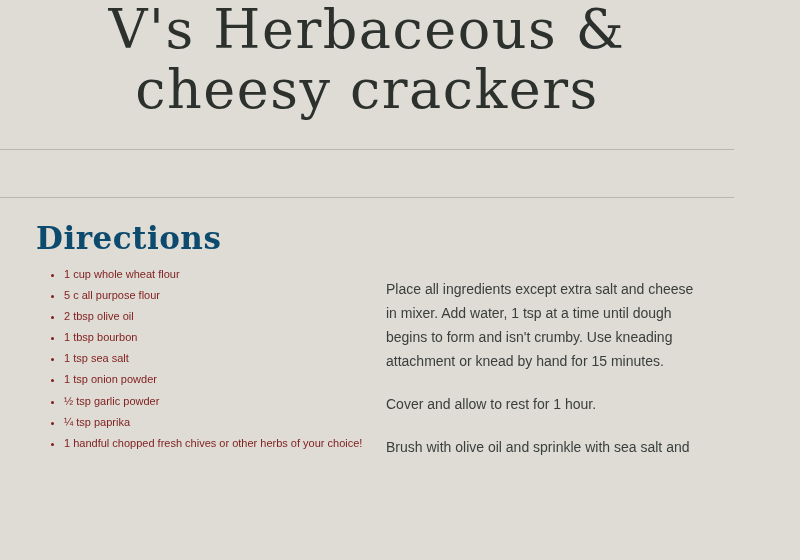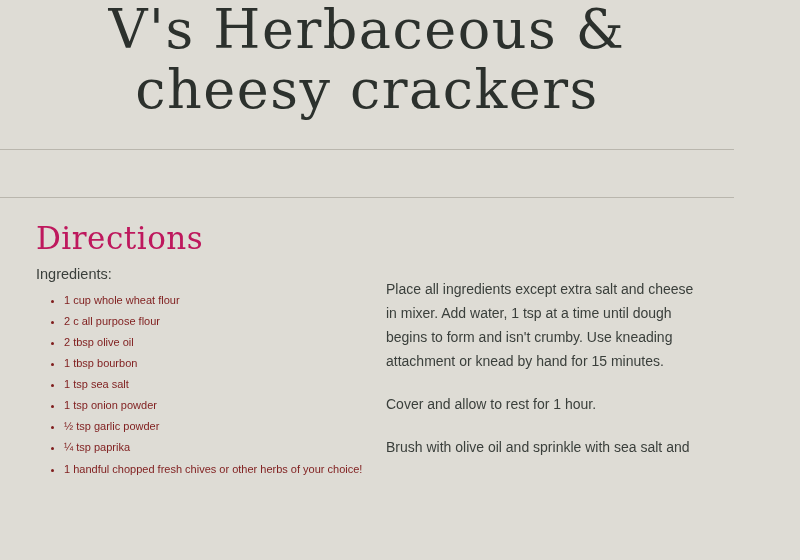--- a/index.html
+++ b/index.html
@@ -46,24 +46,24 @@
   }
   .rule-bottom {
     margin-top: 47px;
   }
   
   .content {
     padding: 0 34px 0 36px;
   }
   .section-heading {
     font-family: "DejaVu Serif", serif;
-    font-weight: 400;
+    font-weight: 700;
     font-size: 31px;
     letter-spacing: 0.5px;
-    color: #be185d;
+    color: #0c4a6e;
     margin: 22px 0 8px 0;
   }
   .columns {
     display: flex;
     align-items: flex-start;
   }
   .col-left {
     width: 350px;
     flex: 0 0 350px;
     padding-right: 10px;
@@ -113,24 +113,23 @@
 
   <hr class="rule rule-top">
   <hr class="rule rule-bottom">
 
   <div class="content">
     <h2 class="section-heading">Directions</h2>
 
     <div class="columns">
 
       <div class="col-left">
-        <p class="ingredients-label">Ingredients:</p>
         <ul class="ingredients">
           <li>1 cup whole wheat flour</li>
-          <li>2 c all purpose flour</li>
+          <li>5 c all purpose flour</li>
           <li>2 tbsp olive oil</li>
           <li>1 tbsp bourbon</li>
           <li>1 tsp sea salt</li>
           <li>1 tsp onion powder</li>
           <li>½ tsp garlic powder</li>
           <li>¼ tsp paprika</li>
           <li>1 handful chopped fresh chives or other herbs of your choice!</li>
         </ul>
       </div>
 

